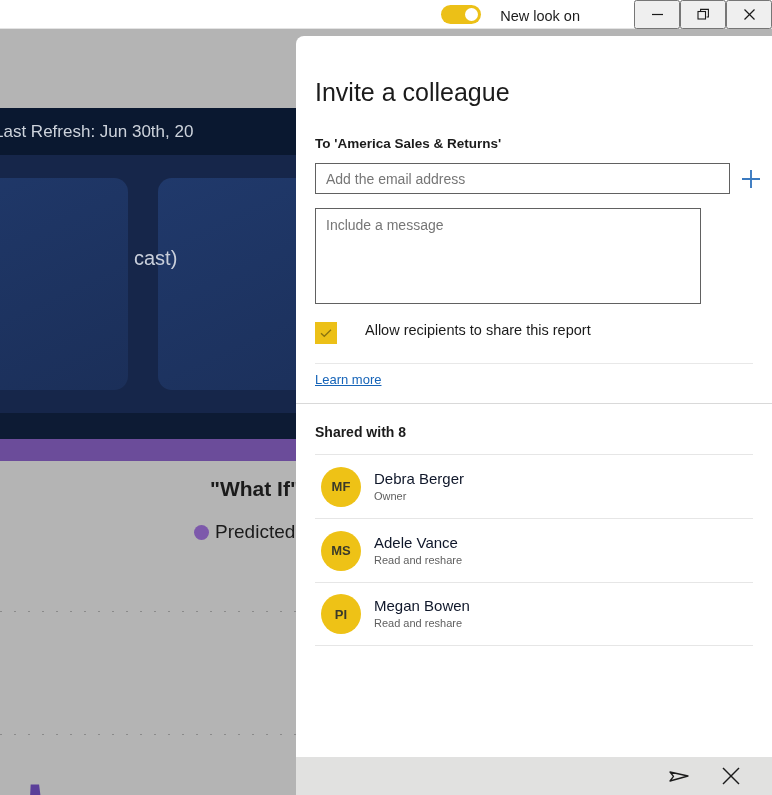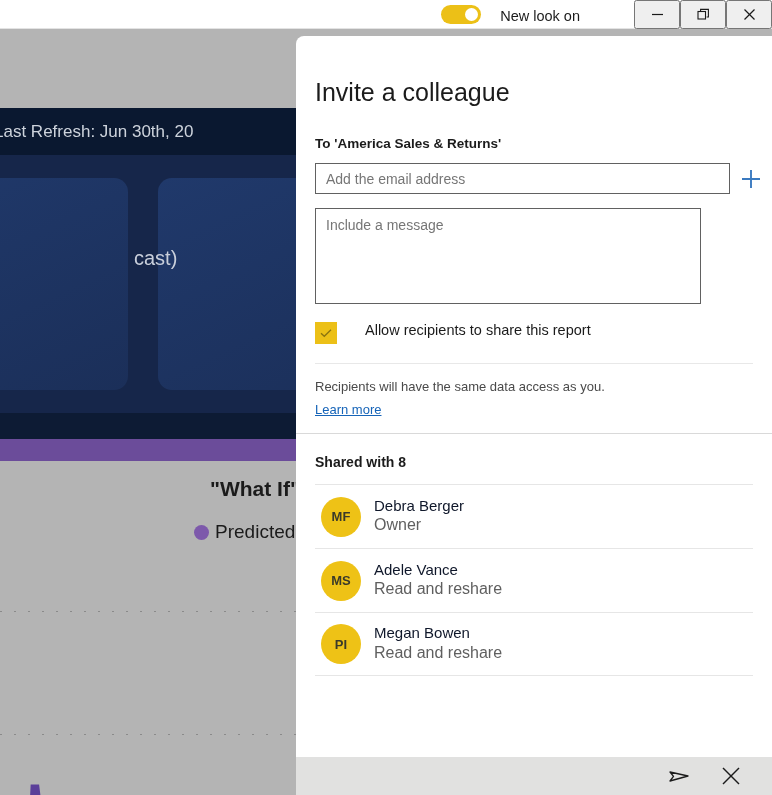--- a/index.html
+++ b/index.html
@@ -134,21 +134,21 @@
   .people { padding: 0 19px; margin-top: 14px; border-radius: 22px; }
   .person { display: flex; align-items: center; height: 64px; border-top: 1px solid #e6e6e6; }
   .person:last-child { border-bottom: 1px solid #e6e6e6; }
   .avatar {
     width: 40px; height: 40px; border-radius: 50%; background: #eec216; flex: none;
     display: flex; align-items: center; justify-content: center;
     font-size: 13px; font-weight: bold; color: #3a3a2a; margin-left: 6px;
   }
   .pinfo { margin-left: 13px; }
   .pname { font-size: 15px; color: #0f172a; line-height: 1.25; }
-  .prole { font-size: 16px; color: #5f5f5f; line-height: 1.3; }
+  .prole { font-size: 11px; color: #5f5f5f; line-height: 1.3; }
   .dlg-foot {
     flex: none; height: 38px; background: #e1e1e0;
     display: flex; align-items: center; justify-content: flex-end; gap: 26px;
     padding-right: 28px;
   }
   .foot-btn {
     width: 26px; height: 26px; display: flex; align-items: center; justify-content: center;
     color: #1b1b1b; background: none; border: none; cursor: pointer;
   }
 </style>
@@ -245,21 +245,20 @@
         <span class="chkbox">
           <svg width="16" height="16" viewBox="0 0 16 16">
             <path d="M3 8.2 L6.3 11.3 L13 4.8" fill="none" stroke="#8a7310" stroke-width="1.3"></path>
           </svg>
         </span>
         <span class="chk-label">Allow recipients to share this report</span>
       </div>
 
       <div class="hr-soft"></div>
 
-      <div class="note">Recipients will have the same data access as you.</div>
       <a class="learn">Learn more</a>
 
       <div class="hr-hard"></div>
 
       <div class="shared-title">Shared with 8</div>
 
       <div class="people">
         <div class="person">
           <span class="avatar">MF</span>
           <span class="pinfo">

